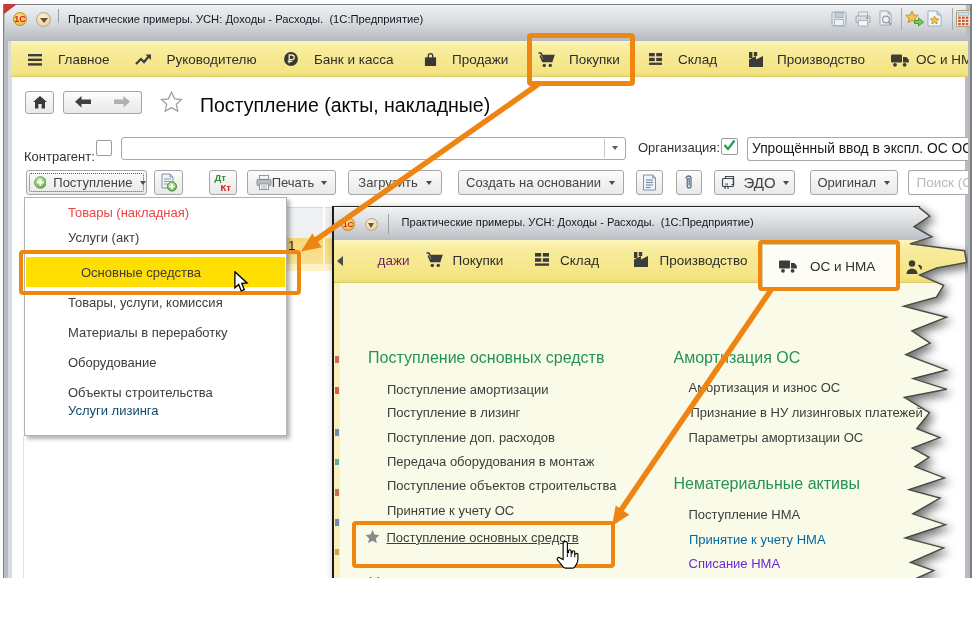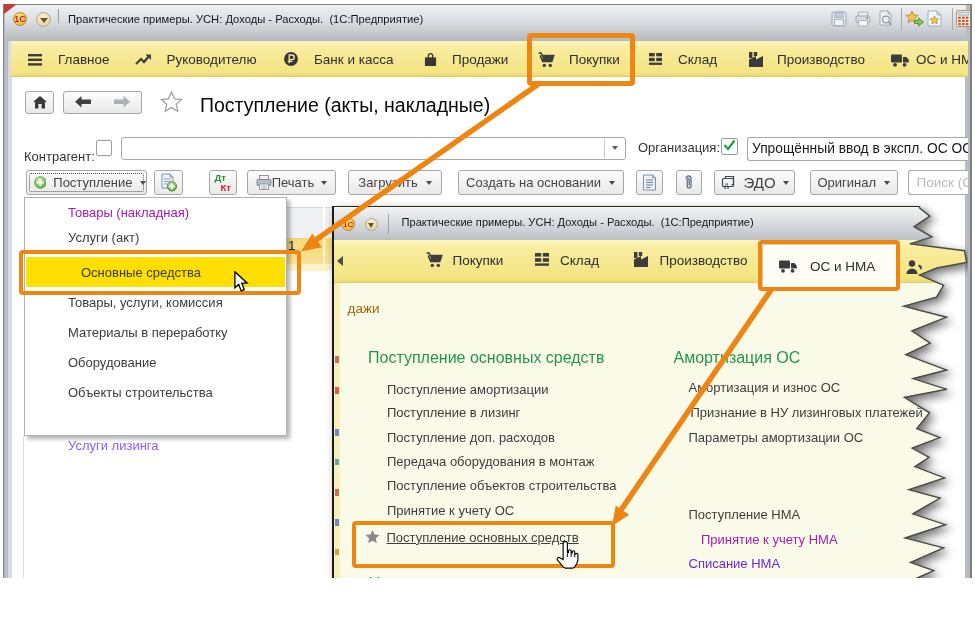--- a/index.html
+++ b/index.html
@@ -281,21 +281,21 @@
   <div class="abs" style="left:2.5px;top:2px;width:635px;height:32.5px;background:linear-gradient(180deg,#f0f1f2 0%,#dddfe2 40%,#c4c8cd 85%,#babfc5 100%);"></div>
   <div class="abs" style="left:9.6px;top:11.6px;width:13.8px;height:13.8px;border-radius:50%;background:radial-gradient(circle at 40% 35%,#ffe98e,#f6c44a 55%,#e8a92f);border:1px solid #b98f35;box-sizing:border-box;"></div>
   <div class="abs" style="left:9.6px;top:11.5px;width:14px;height:14px;display:flex;align-items:center;justify-content:center;font-size:8px;font-weight:bold;color:#d21f1f;">1С</div>
   <div class="abs" style="left:33px;top:12px;width:13.8px;height:13.8px;border-radius:50%;background:radial-gradient(circle at 45% 35%,#fdf3d9,#f3d9a2 60%,#e3bd78);border:1px solid #a9a9a9;box-sizing:border-box;"></div>
   <div class="abs" style="left:36.3px;top:17.5px;width:0;height:0;border-left:3.8px solid transparent;border-right:3.8px solid transparent;border-top:5px solid #5d5444;"></div>
   <div class="abs" style="left:56px;top:8px;width:1px;height:20px;background:#9ba0a6;"></div>
   <div class="abs" style="left:70px;top:10.5px;font-size:11.1px;color:#15151f;">Практические примеры. УСН: Доходы - Расходы.&nbsp; (1С:Предприятие)</div>
 
   <div class="abs" style="left:2.5px;top:34.5px;width:635px;height:42.5px;background:linear-gradient(180deg,#fdf6bf 0%,#f9eda0 18%,#f6e88f 55%,#f3e482 90%,#eeda72 100%);border-bottom:1.5px solid #decb67;box-sizing:border-box;"></div>
   <div class="abs" style="left:5.5px;top:50px;width:0;height:0;border-top:5px solid transparent;border-bottom:5px solid transparent;border-right:6.5px solid #4a4a4a;"></div>
-  <div class="abs" style="left:16px;top:47px;font-size:13.5px;color:#a16207;margin-top:48px;">дажи</div>
+  <div class="abs" style="left:46px;top:47px;font-size:13.5px;color:#701a75;">дажи</div>
   <svg class="abs" style="left:94.5px;top:46px" width="17" height="16" viewBox="0 0 17 16">
           <path d="M0.5,1 h2.5 l1.2,2.5 h11.5 l-2,6 h-9 l-2.5,-6" fill="none" stroke="#3c3c3c" stroke-width="1.6"></path>
           <path d="M4.2,3.5 h11.5 l-2,6 h-9 Z" fill="#3c3c3c"></path>
           <circle cx="6.3" cy="13.4" r="1.7" fill="#3c3c3c"></circle>
           <circle cx="12.3" cy="13.4" r="1.7" fill="#3c3c3c"></circle>
         </svg>
   <div class="abs" style="left:121px;top:47px;font-size:13.5px;color:#2e2e2e;">Покупки</div>
   <svg class="abs" style="left:203.5px;top:47px" width="14" height="14" viewBox="0 0 14 14">
           <g fill="#3c3c3c">
             <rect x="0" y="0" width="6.2" height="3.6"></rect>
@@ -338,64 +338,65 @@
   <div class="abs" style="left:3.5px;top:181px;width:4px;height:7px;background:#d45f4e;"></div>
   <div class="abs" style="left:3.5px;top:223px;width:4px;height:7px;background:#6b89bd;"></div>
   <div class="abs" style="left:3.5px;top:253px;width:4px;height:6px;background:#67a89e;"></div>
   <div class="abs" style="left:3.5px;top:283px;width:4px;height:7px;background:#c96a5c;"></div>
   <div class="abs" style="left:3.5px;top:313px;width:4px;height:7px;background:#6b89bd;"></div>
   <div class="abs" style="left:3.5px;top:343px;width:4px;height:6px;background:#cda353;"></div>
   <div class="abs" style="left:3.5px;top:373px;width:4px;height:6px;background:#8aa0c0;"></div>
 
   <div class="abs" style="left:36.5px;top:143.5px;font-size:16px;color:#259355;">Поступление основных средств</div>
   <div class="abs" style="left:342px;top:143.5px;font-size:16px;color:#259355;">Амортизация ОС</div>
+  <div class="abs" style="left:342px;top:269px;font-size:16px;color:#259355;">Нематериальные активы</div>
   <div class="abs" style="left:37.5px;top:369px;font-size:16px;color:#259355;">Учет основных средств</div>
 
   <div class="abs" style="left:55.5px;top:176px;font-size:13px;color:#3d3d3d;">Поступление амортизации</div>
   <div class="abs" style="left:55.5px;top:199.8px;font-size:13px;color:#3d3d3d;">Поступление в лизинг</div>
   <div class="abs" style="left:55.5px;top:224.5px;font-size:13px;color:#3d3d3d;">Поступление доп. расходов</div>
   <div class="abs" style="left:55.5px;top:248.6px;font-size:13px;color:#3d3d3d;">Передача оборудования в монтаж</div>
   <div class="abs" style="left:55.5px;top:272.9px;font-size:13px;color:#3d3d3d;">Поступление объектов строительства</div>
   <div class="abs" style="left:55.5px;top:297.2px;font-size:13px;color:#3d3d3d;">Принятие к учету ОС</div>
   <svg class="abs" style="left:33.5px;top:324px" width="15" height="14" viewBox="0 0 14 13">
           <path d="M7,0 l1.9,4.2 4.6,.5 -3.4,3.1 1,4.5 -4.1,-2.4 -4.1,2.4 1,-4.5 -3.4,-3.1 4.6,-.5 Z" fill="#8a8a8a"></path>
         </svg>
   <div class="abs" style="left:55px;top:324.4px;font-size:13px;color:#3d3d3d;text-decoration:underline;">Поступление основных средств</div>
 
   <div class="abs" style="left:357px;top:174.7px;font-size:13px;color:#3d3d3d;">Амортизация и износ ОС</div>
   <div class="abs" style="left:359px;top:199.4px;font-size:13px;color:#3d3d3d;">Признание в НУ лизинговых платежей</div>
   <div class="abs" style="left:357px;top:224.1px;font-size:13px;color:#3d3d3d;">Параметры амортизации ОС</div>
   <div class="abs" style="left:357px;top:301.6px;font-size:13px;color:#3d3d3d;">Поступление НМА</div>
-  <div class="abs" style="left:357.5px;top:326.3px;font-size:13px;color:#a21caf;margin-left:12px;">Принятие к учету НМА</div>
+  <div class="abs" style="left:357.5px;top:326.3px;font-size:13px;color:#0369a1;">Принятие к учету НМА</div>
   <div class="abs" style="left:357px;top:350.7px;font-size:13px;color:#6d28d9;">Списание НМА</div>
   <div class="abs" style="left:357px;top:375.1px;font-size:13px;color:#3d3d3d;">Передача НМА</div>
  </div>
  <svg class="abs" style="left:331.5px;top:205.5px;pointer-events:none;" width="638" height="415">
         <path d="M587.5,0 L587.5,1.9 L597.9,10.2 L582.0,20.6 L600.0,30.9 L577.9,37.8 L632.5,44.7 L634.5,56.5 L604.8,62.0 L587.5,68.9 L611.7,79.3 L604.5,91.1 L571.7,100.2 L614.6,111.2 L579.9,124.8 L598.2,137.2 L573.8,148.7 L614.7,164.0 L581.1,172.6 L614.9,183.3 L572.4,191.4 L597.6,206.8 L584.8,222.7 L607.9,231.6 L580.2,242.1 L597.1,251.4 L582.9,260.7 L612.5,271.9 L576.9,283.7 L608.1,292.0 L580.8,307.8 L613.4,318.7 L573.1,332.0 L611.6,341.9 L578.5,356.4 L601.7,364.6 L574.6,376.8 L587.0,381.5 L566.5,387.5 L553.0,382.5 L543.5,384.5 L518.5,394.5 L493.5,389.5 L468.5,394.5 L443.5,387.5 L418.5,394.5 L393.5,391.5 L368.5,399.5 L343.5,389.5 L318.5,391.5 L293.5,397.5 L268.5,387.5 L238.5,391.5 L213.5,399.5 L188.5,391.5 L163.5,389.5 L138.5,397.5 L113.5,386.5 L88.5,391.5 L68.5,395.5 L48.5,387.5 L28.5,394.5 L12.5,389.5 L2.5,391.5" fill="none" stroke="#4b4b45" stroke-width="1.4"></path>
       </svg>
 </div>
 
 <div class="abs" style="left:967.5px;top:41px;width:2.5px;height:583px;background:#b5b9be;"></div>
 <div class="abs" style="left:970px;top:4px;width:1.5px;height:624px;background:#7d8186;"></div>
 <div class="abs" style="left:971.5px;top:0;width:3.5px;height:634px;background:#fff;"></div>
 
 <div class="abs" style="left:757.5px;top:239.5px;width:142.5px;height:51.5px;border:4px solid #ee8712;border-radius:4px;box-sizing:border-box;"></div>
 
 <div class="abs" style="left:352px;top:520.5px;width:263px;height:47px;border:4px solid #ee8712;border-radius:4px;box-sizing:border-box;"></div>
 
 <div class="abs" style="left:24px;top:197px;width:263px;height:238.5px;background:#fff;border:1px solid #b2b2b2;box-sizing:border-box;box-shadow:3px 3px 4px rgba(0,0,0,0.3);"></div>
-<div class="abs" style="left:68px;top:204.7px;font-size:13px;color:#a21caf;">Товары (накладная)</div>
+<div class="abs" style="left:68px;top:204.7px;font-size:13px;color:#ef4444;">Товары (накладная)</div>
 <div class="abs" style="left:68px;top:229.6px;font-size:13px;color:#3c3c3c;">Услуги (акт)</div>
 <div class="abs" style="left:26px;top:256.5px;width:259px;height:30px;background:#ffdf02;"></div>
 <div class="abs" style="left:81px;top:265.3px;font-size:13px;color:#3c3c3c;">Основные средства</div>
 <div class="abs" style="left:68px;top:295.3px;font-size:13px;color:#3c3c3c;">Товары, услуги, комиссия</div>
 <div class="abs" style="left:68px;top:325.1px;font-size:13px;color:#3c3c3c;">Материалы в переработку</div>
 <div class="abs" style="left:68px;top:354.9px;font-size:13px;color:#3c3c3c;">Оборудование</div>
 <div class="abs" style="left:68px;top:384.7px;font-size:13px;color:#3c3c3c;">Объекты строительства</div>
-<div class="abs" style="left:68px;top:438px;font-size:13px;color:#8b5cf6;">Услуги лизинга</div>
+<div class="abs" style="left:68px;top:403px;font-size:13px;color:#0c4a6e;">Услуги лизинга</div>
 
 <div class="abs" style="left:18.5px;top:250px;width:282px;height:44.5px;border:4px solid #ee8712;border-radius:4px;box-sizing:border-box;"></div>
 
 <div class="abs" style="left:23px;top:436px;width:1px;height:184px;background:#e0e0e0;"></div>
 
 <svg class="abs" style="left:0;top:0;pointer-events:none;" width="975" height="634">
   <line x1="540" y1="83" x2="310" y2="244" stroke="#ee8411" stroke-width="5.5"></line>
   <polygon points="301,251.5 312.3,233.5 321.9,247.2" fill="#ee8411"></polygon>
   <line x1="772" y1="288.5" x2="619" y2="513" stroke="#ee8411" stroke-width="5.5"></line>
   <polygon points="612,526 615.7,505.6 629.3,514.8" fill="#ee8411"></polygon>

